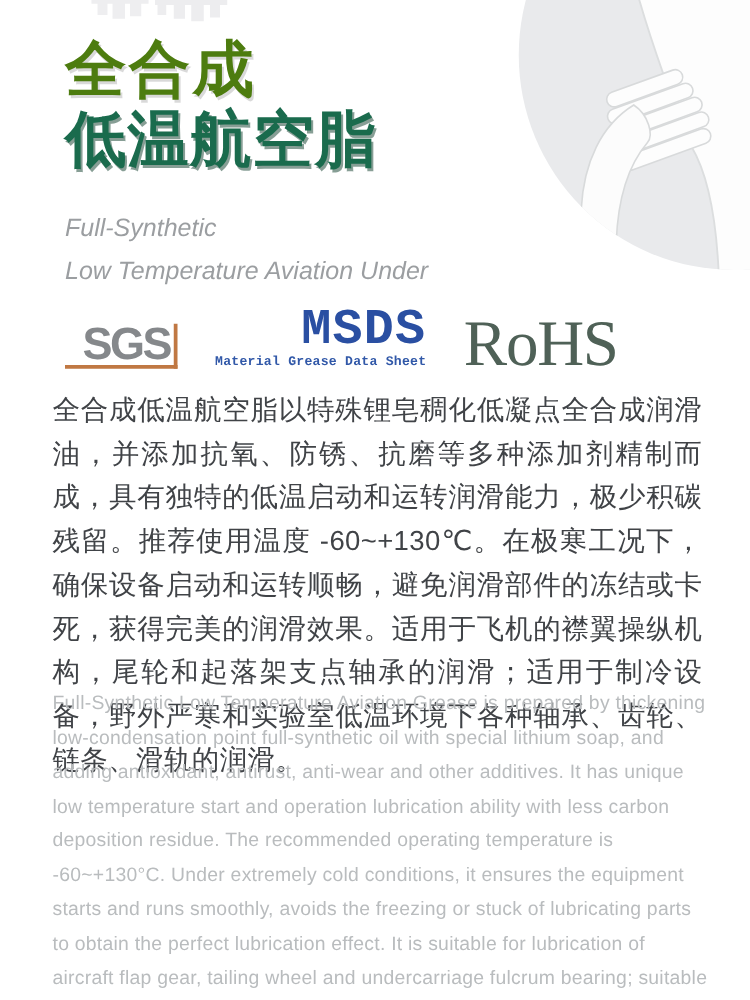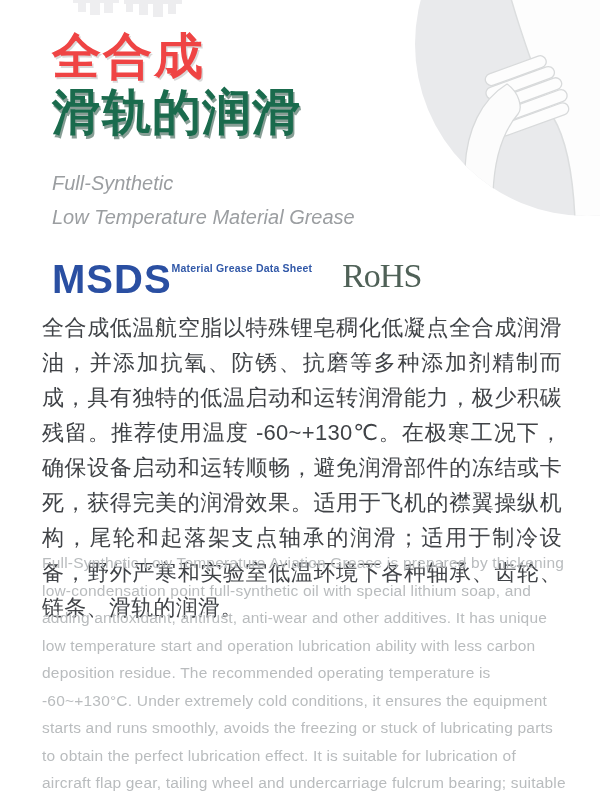--- a/index.html
+++ b/index.html
@@ -14,21 +14,21 @@
     border-radius:50%;background:#e9eaec;overflow:hidden;
   }
   .hero-circle svg{position:absolute;left:0;top:0;}
   
   .gear{position:absolute;top:0;}
   .gear1{left:73px;}
   .gear2{left:124px;}
   
   .title-block{position:absolute;left:52px;top:28px;}
   .title-zh-1{
-    font-size:49px;line-height:57px;font-weight:600;color:#ef4444;
+    font-size:49px;line-height:57px;font-weight:600;color:#4d7c0f;
     letter-spacing:2px;text-shadow:1.5px 2px 0 rgba(0,0,0,0.15);
   }
   .title-zh-2{
     font-size:49px;line-height:55px;font-weight:800;color:#1a6b4d;
     letter-spacing:1px;text-shadow:1.5px 2.5px 0 rgba(16,62,44,0.5);
   }
   .subtitle{
     position:absolute;left:52px;top:166px;
     font-size:20px;line-height:34px;font-style:italic;color:#9b9ea1;
   }
@@ -36,31 +36,31 @@
   .logos{
     position:absolute;left:52px;top:244px;height:56px;
     display:flex;align-items:flex-end;gap:30px;
   }
   .sgs-logo{
     padding:0 3px 1px 14px;
     border-bottom:3px solid #c07843;border-right:3px solid #c07843;
     font-size:36px;line-height:32px;font-weight:bold;color:#85888b;
     letter-spacing:-2px;margin-bottom:5px;
   }
-  .msds-logo{display:flex;flex-direction:row;align-items:flex-start;margin-bottom:3px;}
+  .msds-logo{display:flex;flex-direction:column;align-items:flex-end;margin-bottom:3px;font-family:Liberation Mono, monospace;}
   .msds-main{
     font-size:40px;line-height:36px;font-weight:800;color:#2a4fa2;letter-spacing:1px;
   }
   .msds-sub{
     font-size:10.5px;line-height:13px;font-weight:bold;color:#3158a8;letter-spacing:0.2px;
     margin-top:1px;white-space:nowrap;
   }
   .rohs-logo{
     font-family:"Liberation Serif","DejaVu Serif",serif;
-    font-size:34px;line-height:36px;color:#4f6157;letter-spacing:-1px;margin-bottom:6px;
+    font-size:52px;line-height:36px;color:#4f6157;letter-spacing:-1px;margin-bottom:6px;
   }
   
   .desc-zh{
     position:absolute;left:42px;top:310px;width:520px;
     font-size:22px;line-height:35px;color:#404347;
     text-align:justify;letter-spacing:0.3px;
   }
   .desc-en{
     position:absolute;left:42px;top:549px;width:524px;
     font-size:15.5px;line-height:27.5px;color:#b9bcbe;letter-spacing:0.2px;
@@ -88,29 +88,30 @@
       <rect x="-40" y="6" width="80" height="12" rx="6" fill="#fdfdfd" stroke="#d8dadb" stroke-width="1.3"></rect>
       <rect x="-37" y="19" width="74" height="12" rx="6" fill="#fdfdfd" stroke="#d8dadb" stroke-width="1.3"></rect>
     </g>
 
     <path d="M92 212 C66 228 52 258 50 295 L49 318 C49 325 58 328 67 326 L78 322 C79 292 86 262 103 242 C108 236 104 220 92 212 Z" fill="#fcfcfc" stroke="#d8dadb" stroke-width="1.3"></path>
   </svg>
 </div>
 
 <div class="title-block">
   <div class="title-zh-1">全合成</div>
-  <div class="title-zh-2">滑轨的润滑</div>
+  <div class="title-zh-2">低温航空脂</div>
 </div>
 
 <div class="subtitle">
   <div>Full-Synthetic</div>
-  <div>Low Temperature Material Grease</div>
+  <div>Low Temperature Aviation Under</div>
 </div>
 
 <div class="logos">
+  <div class="sgs-logo">SGS</div>
   <div class="msds-logo">
     <div class="msds-main">MSDS</div>
     <div class="msds-sub">Material Grease Data Sheet</div>
   </div>
   <div class="rohs-logo">RoHS</div>
 </div>
 
 <div class="desc-zh">全合成低温航空脂以特殊锂皂稠化低凝点全合成润滑油，并添加抗氧、防锈、抗磨等多种添加剂精制而成，具有独特的低温启动和运转润滑能力，极少积碳残留。推荐使用温度 -60~+130℃。在极寒工况下，确保设备启动和运转顺畅，避免润滑部件的冻结或卡死，获得完美的润滑效果。适用于飞机的襟翼操纵机构，尾轮和起落架支点轴承的润滑；适用于制冷设备，野外严寒和实验室低温环境下各种轴承、齿轮、链条、滑轨的润滑。</div>
 <div class="desc-en">Full-Synthetic Low Temperature Aviation Grease is prepared by thickening low-condensation point full-synthetic oil with special lithium soap, and adding antioxidant, antirust, anti-wear and other additives. It has unique low temperature start and operation lubrication ability with less carbon deposition residue. The recommended operating temperature is -60~+130°C. Under extremely cold conditions, it ensures the equipment starts and runs smoothly, avoids the freezing or stuck of lubricating parts to obtain the perfect lubrication effect. It is suitable for lubrication of aircraft flap gear, tailing wheel and undercarriage fulcrum bearing; suitable for lubrication of various bearings, gears, chains, and slide rails in the refrigeration equipment, cold field and low temperature laboratory environment.</div>
 

